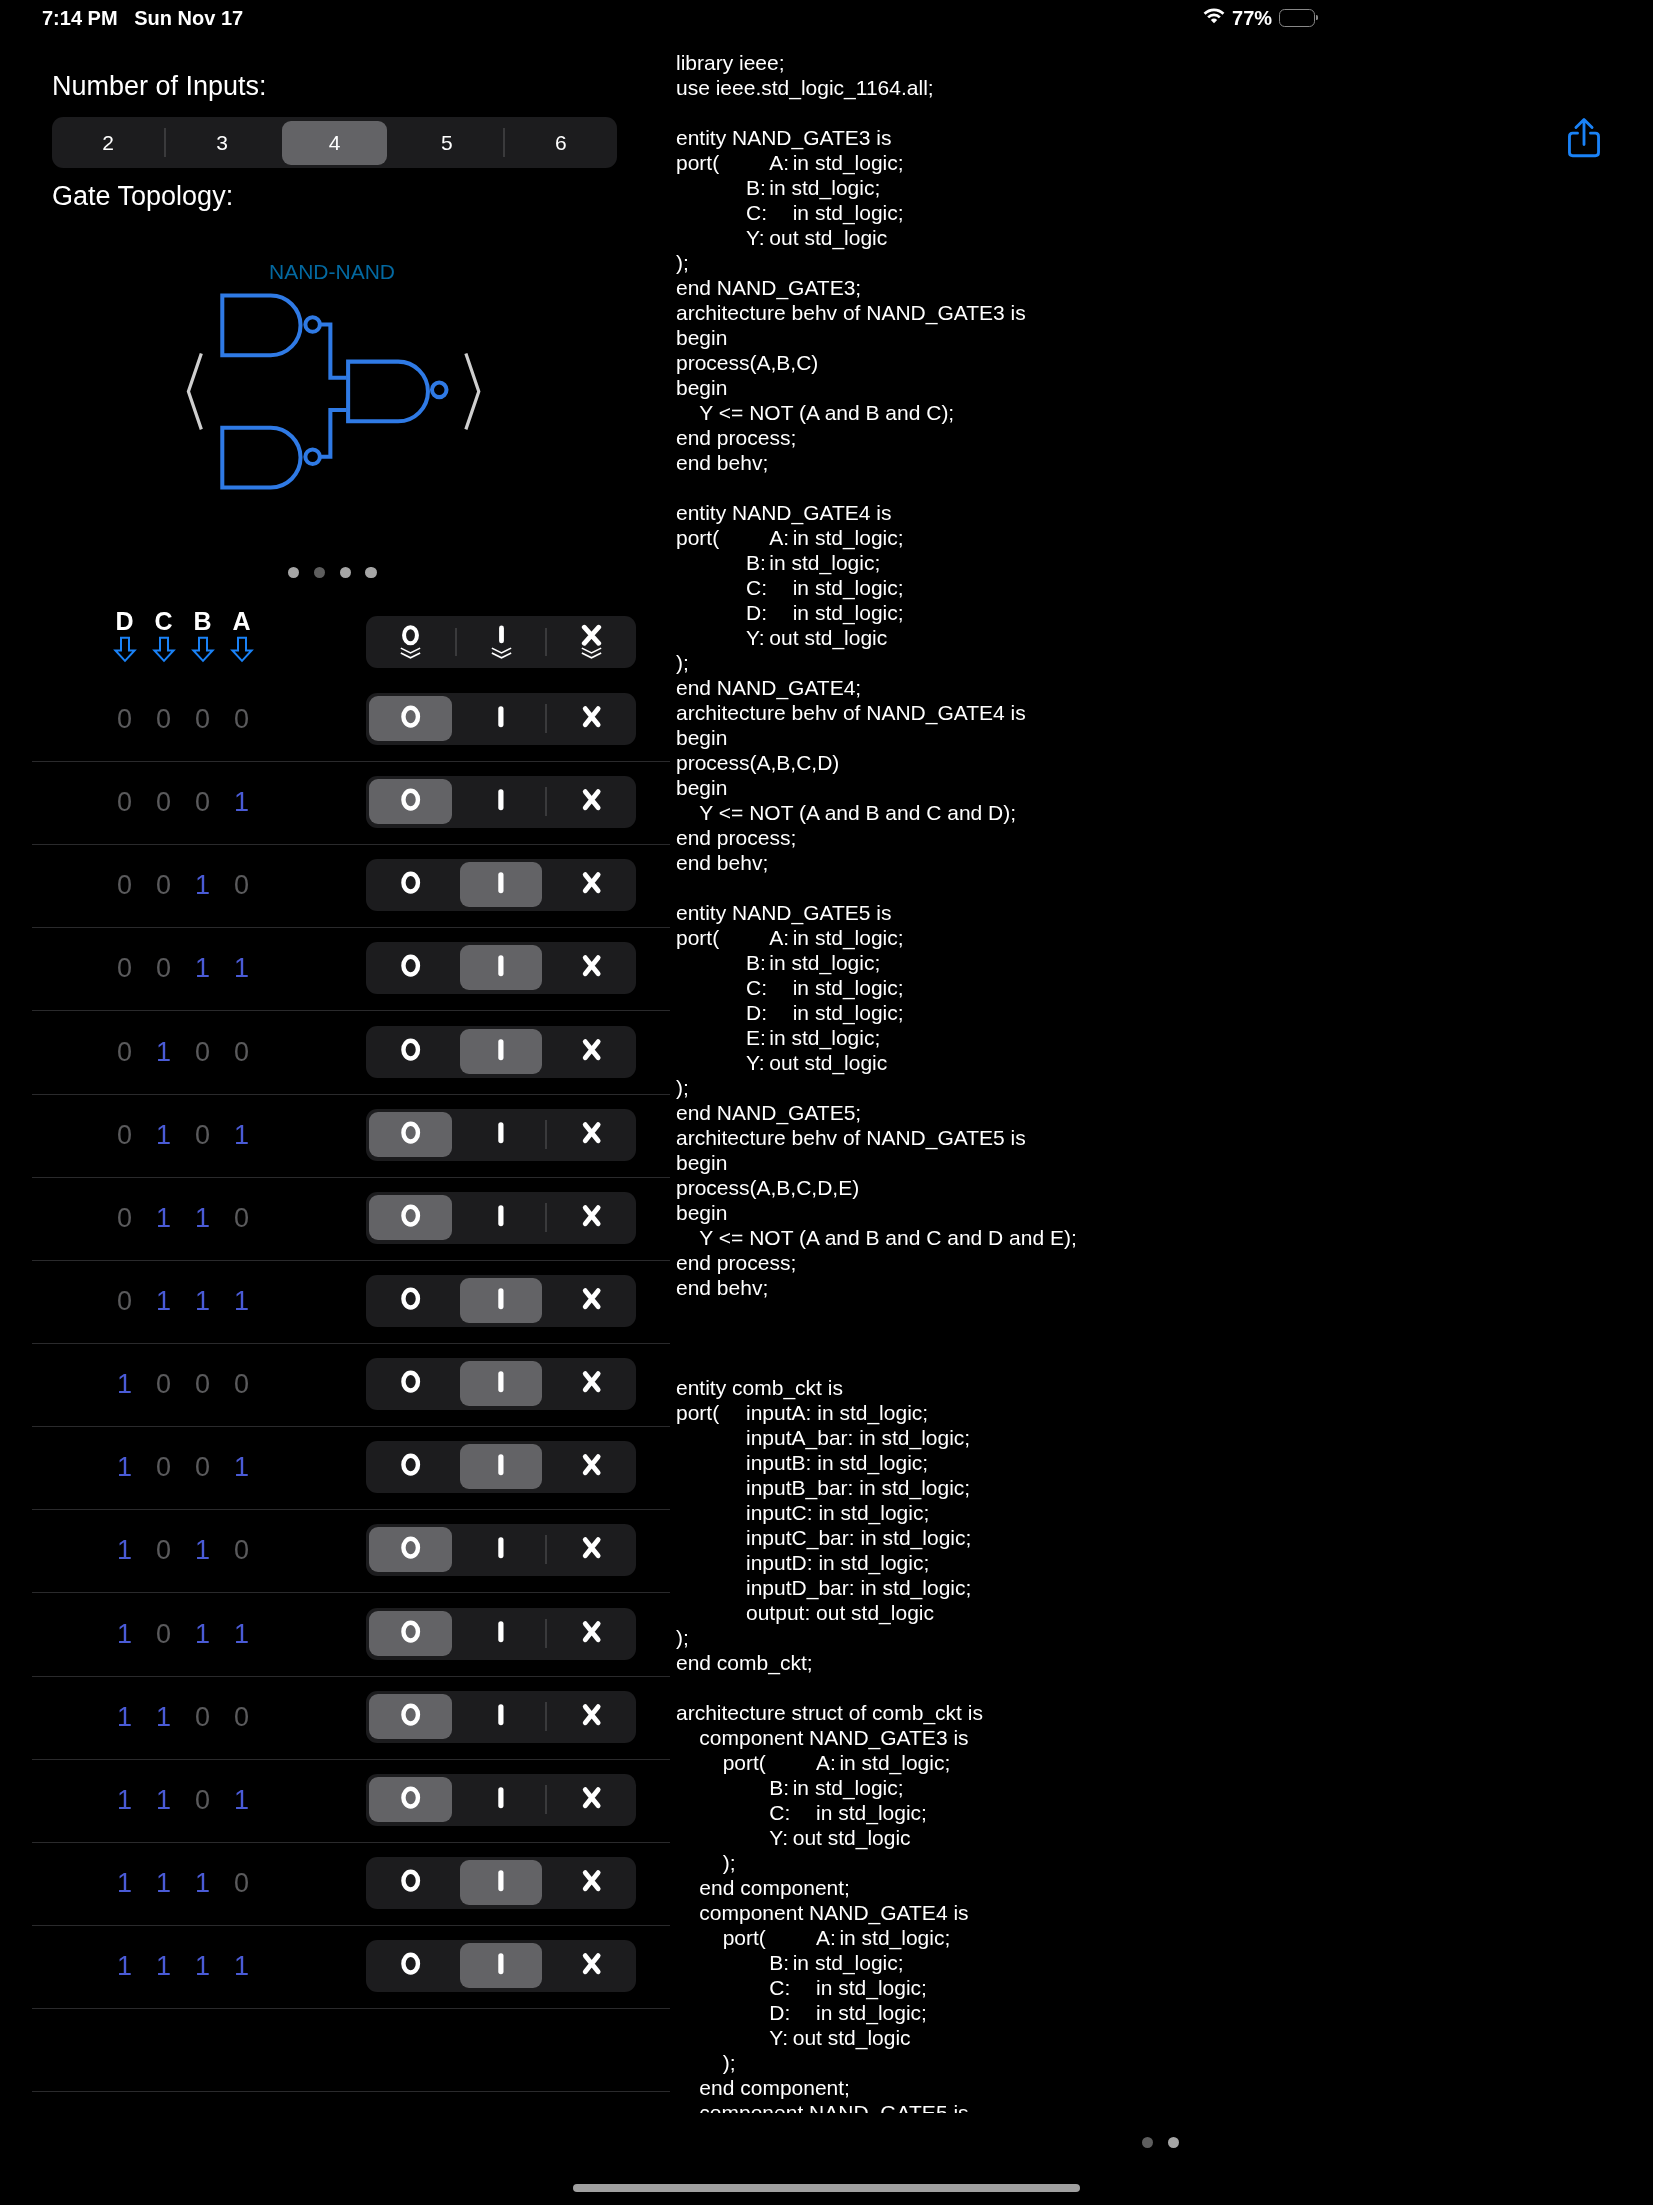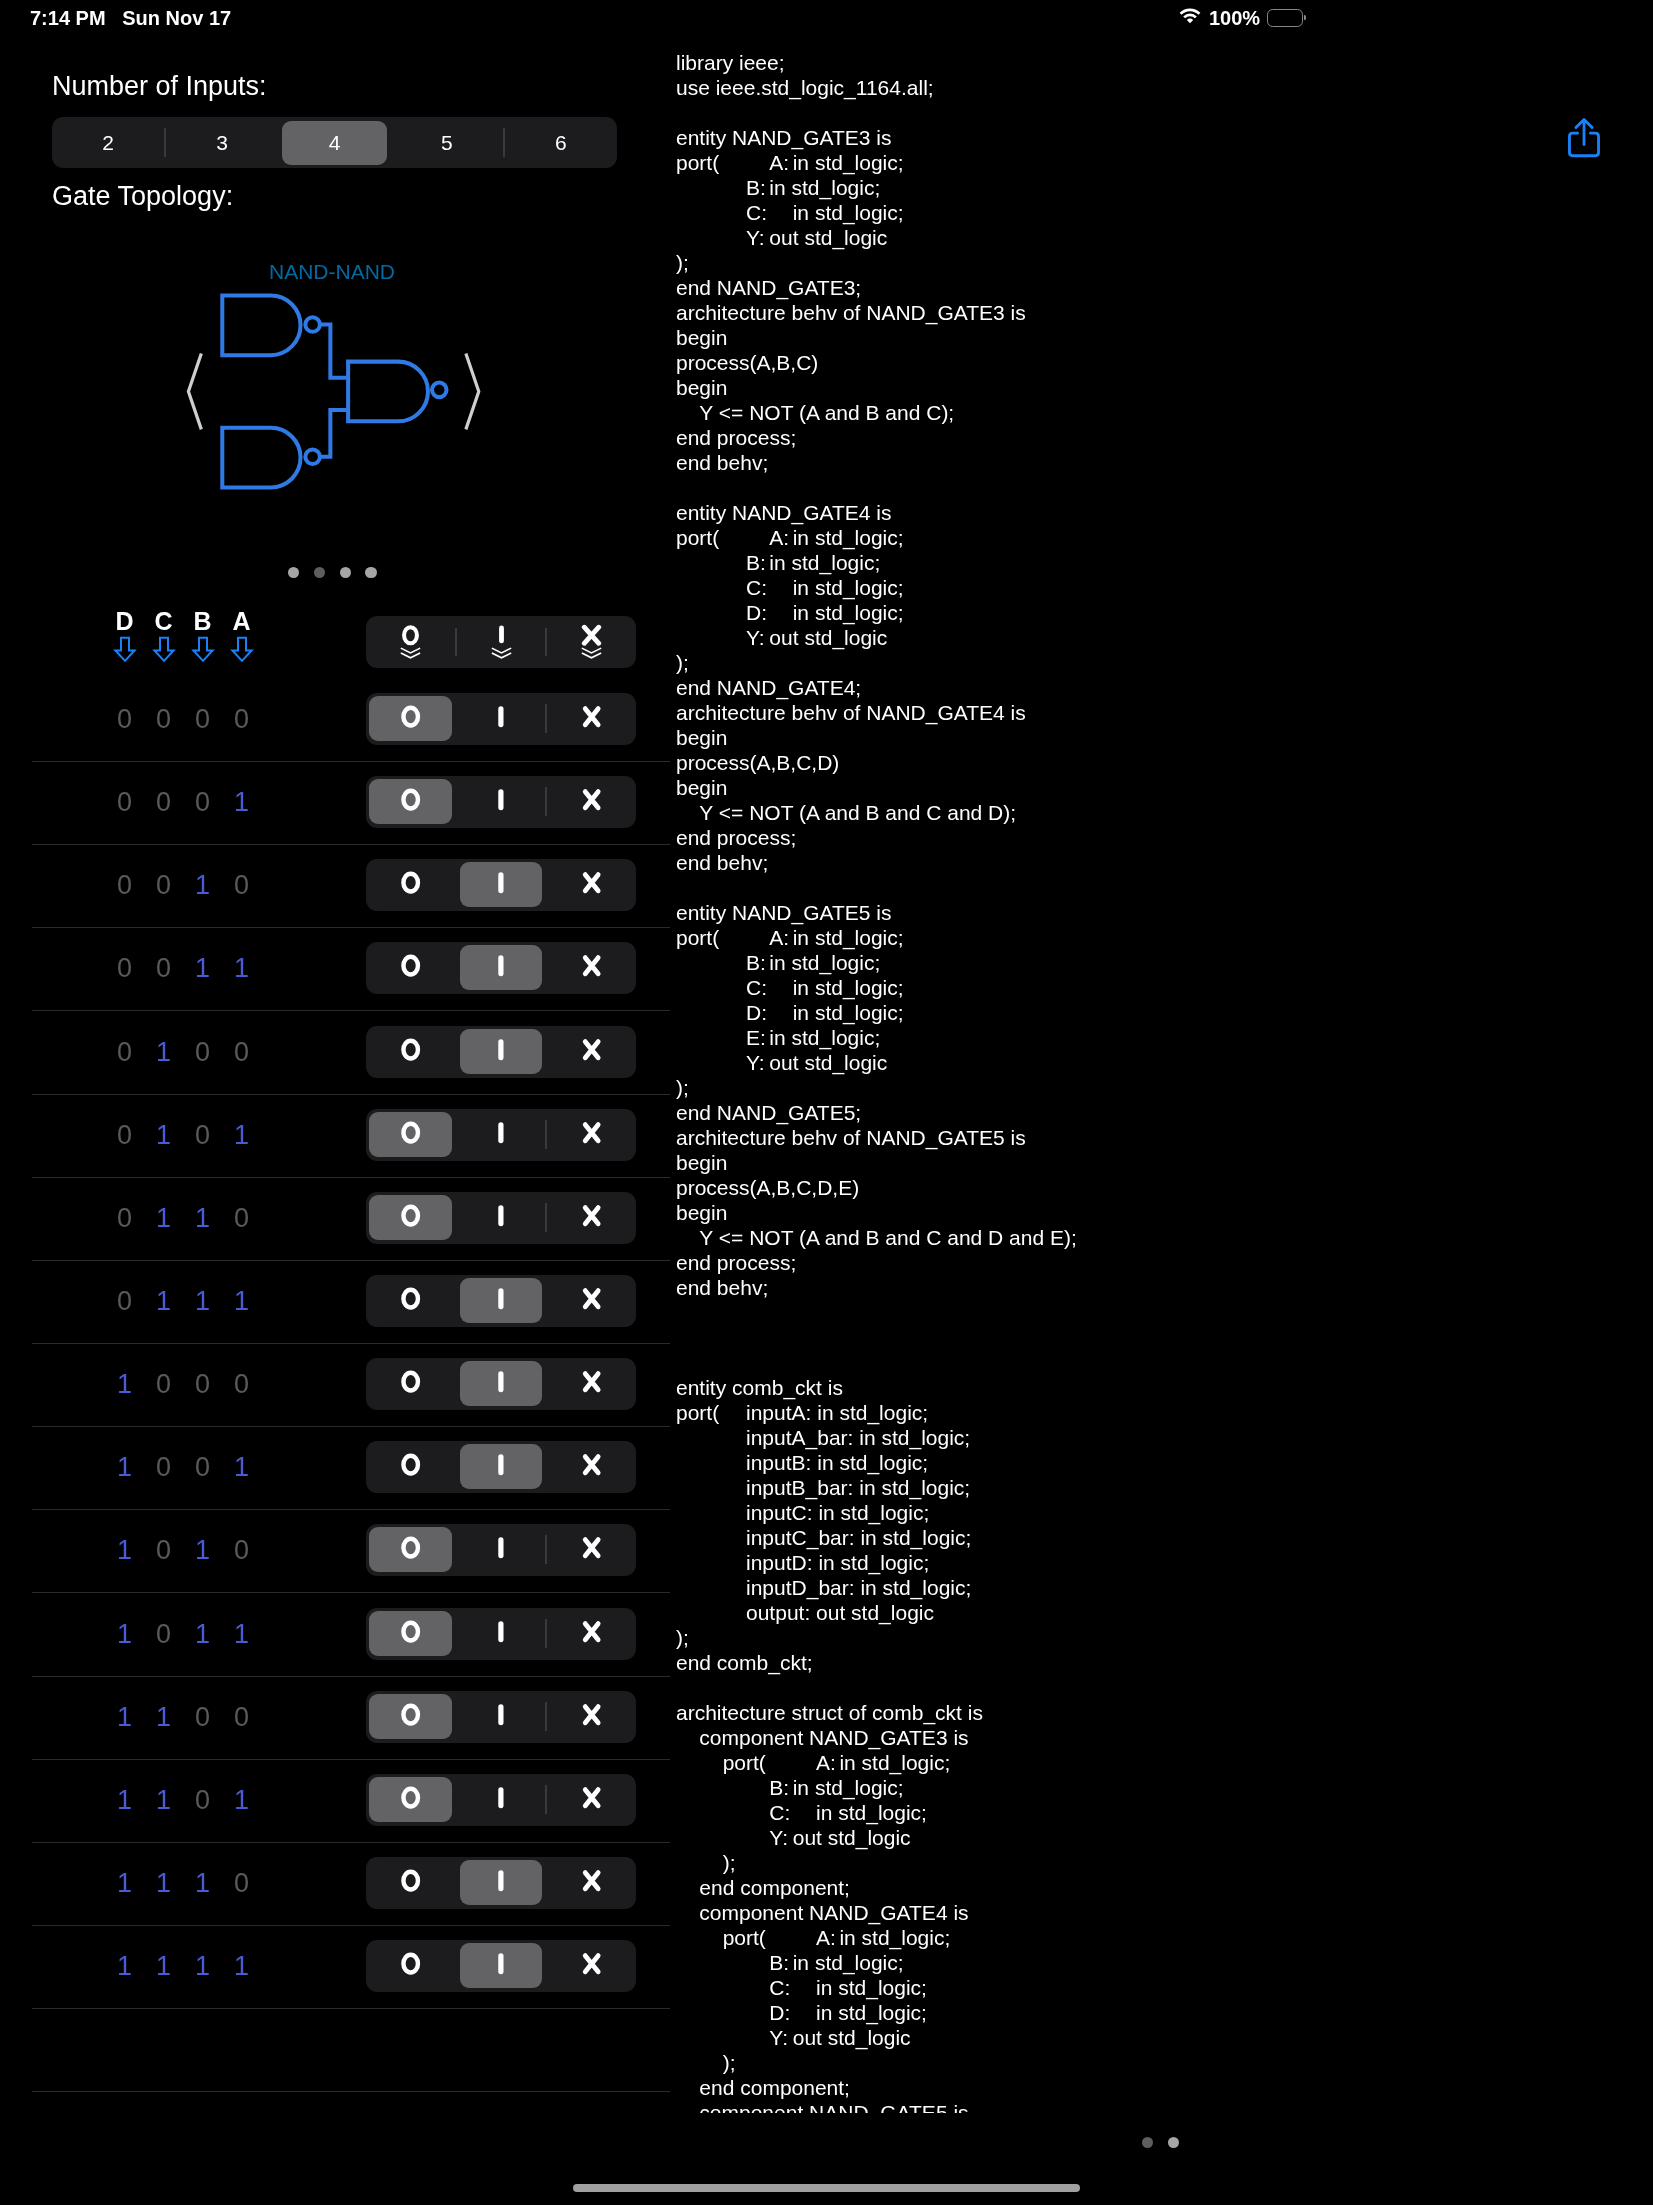--- a/index.html
+++ b/index.html
@@ -1,20 +1,20 @@
 <!DOCTYPE html>
 <html style="font-size:13px"><head>
 <meta charset="utf-8">
 <style>
   html, body { margin:0; padding:0; }
   body {
     width:1653px; height:2205px; background:#000; color:#fff;
     font-family:"Liberation Sans", sans-serif; position:relative; overflow:hidden;
   }
-  .status-bar { position:absolute; top:0; left:4px; width:1326px; height:39px; }
+  .status-bar { position:absolute; top:0; left:16px; width:1326px; height:39px; }
   .sb-time { position:absolute; left:26px; top:6.5px; font-size:20px; font-weight:600; }
   .sb-right { position:absolute; right:27.4px; top:6.5px; display:flex; align-items:center; gap:6.5px; font-size:20px; font-weight:600; }
   .battery { width:36px; height:18px; border:1.6px solid #888; border-radius:5.7px; position:relative; box-sizing:border-box; padding:1.6px; }
   .battery .fill { width:100%; height:100%; background:#fff; border-radius:3.2px; }
   .battery:after { content:""; position:absolute; right:-4.8px; top:4.8px; width:2.4px; height:5.7px; background:#888; border-radius:0 1.6px 1.6px 0; }
 
   .label { position:absolute; font-size:27px; color:#fff; }
   .segmented {
     position:absolute; left:52px; top:117px; width:565px; height:51px;
     background:#1c1c1e; border-radius:11.3px; display:flex; align-items:center;
@@ -62,21 +62,21 @@
     <span>Sun Nov 17</span>
   </div>
   <div class="sb-right">
     <span>
       <svg width="24" height="18" viewBox="0 0 30 22">
           <path d="M15 20 l4-4 a6 6 0 0 0-8 0z" fill="#fff"></path>
           <path d="M6.5 11.5 a12 12 0 0 1 17 0 l-2.4 2.4 a8.6 8.6 0 0 0-12.2 0z" fill="#fff"></path>
           <path d="M2 7 a18.5 18.5 0 0 1 26 0 l-2.4 2.4 a15 15 0 0 0-21.2 0z" fill="#fff"></path>
         </svg>
     </span>
-    <span>100%</span>
+    <span>77%</span>
     <span class="battery"><span class="fill"></span></span>
   </div>
 </div>
 
 <div class="label" style="left:52px;top:71px;text-align:center;">Number of Inputs:</div>
 <div class="segmented">
   <div class="seg">2</div>
   <div class="seg-div"></div>
   <div class="seg">3</div>
   <div class="seg sel">4</div>

